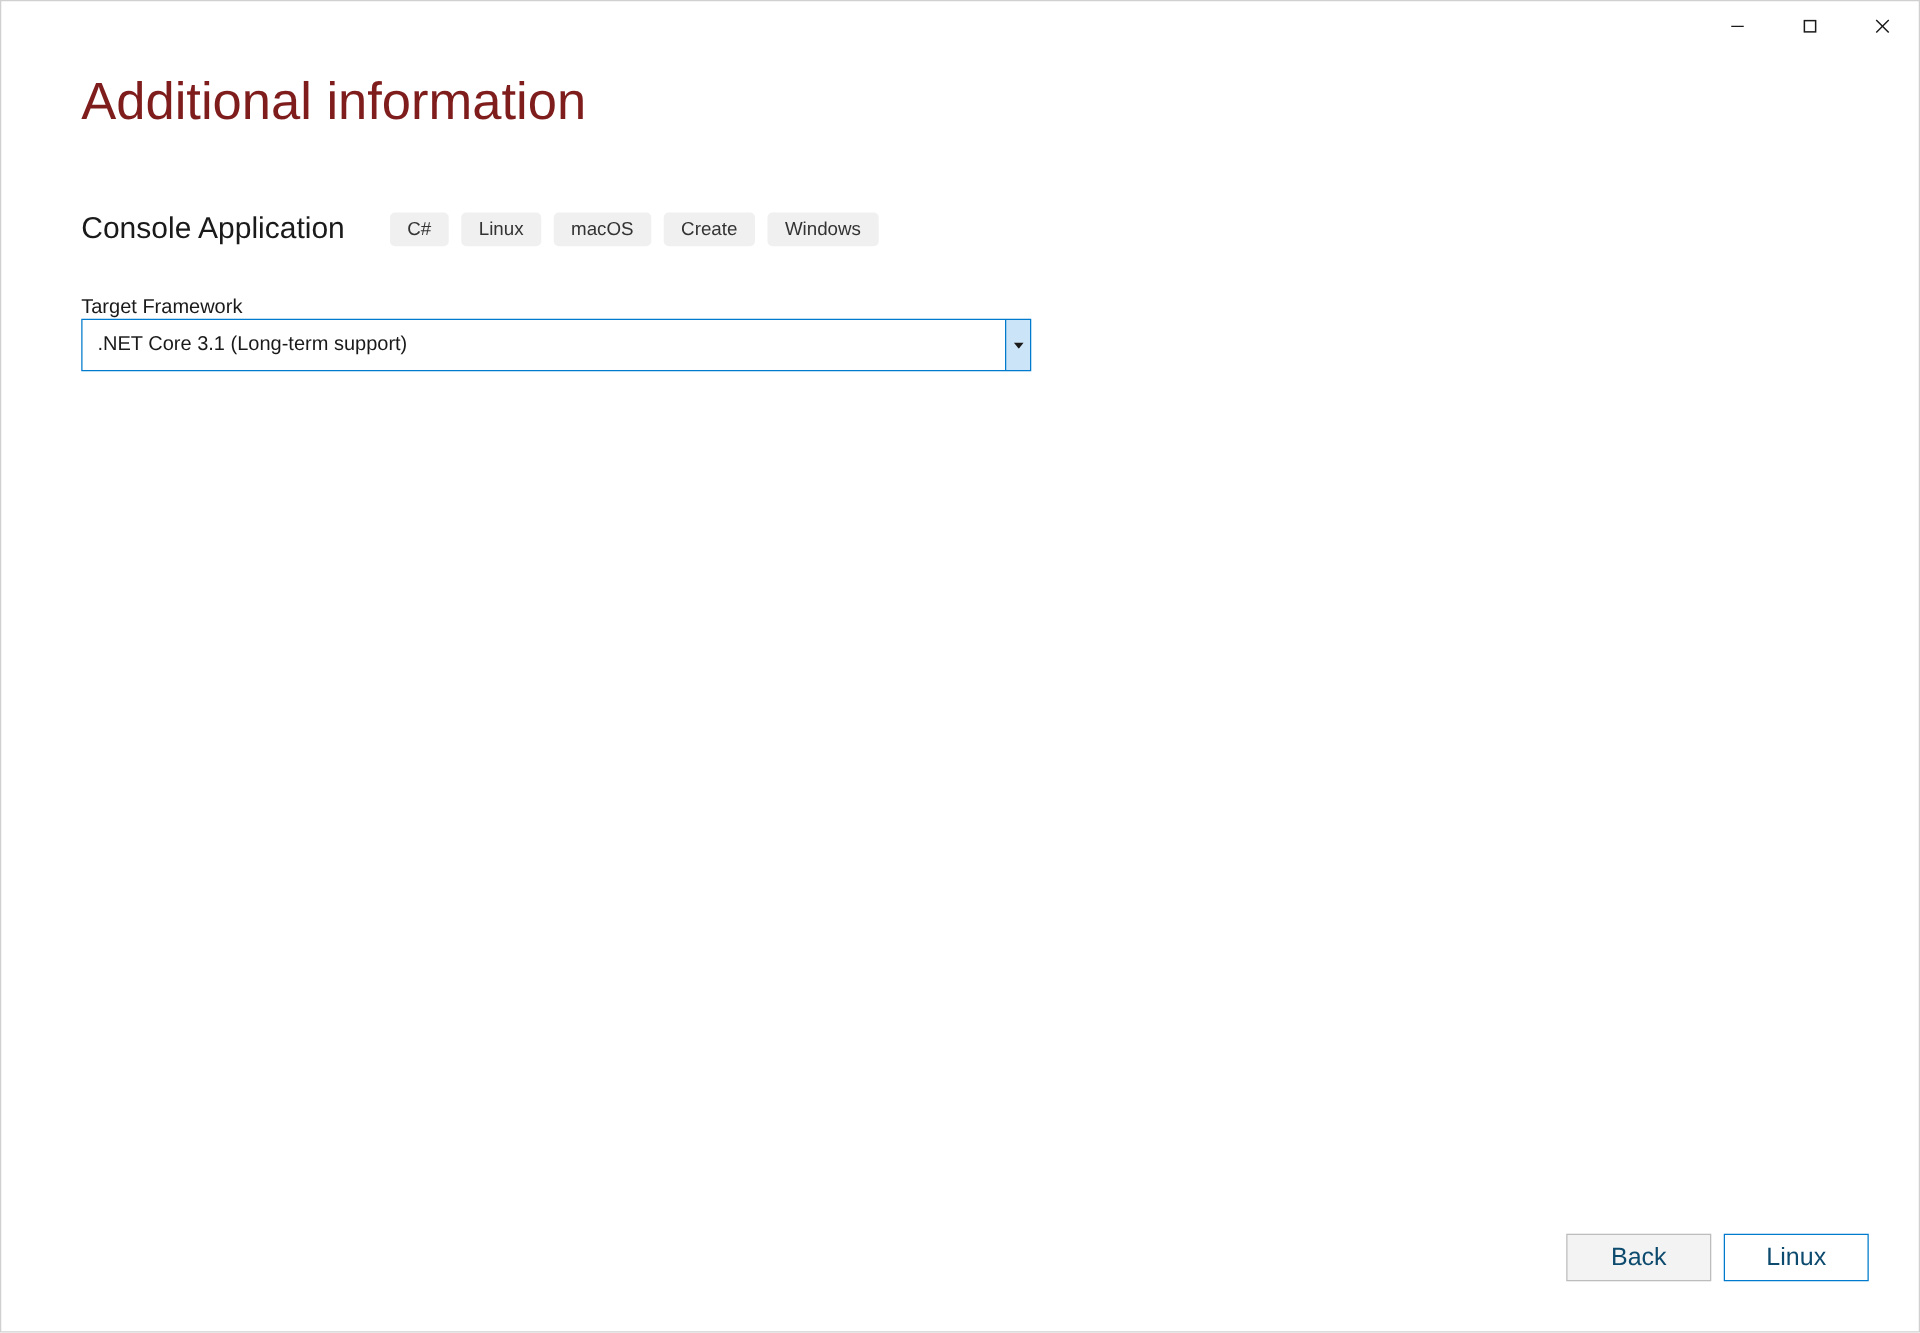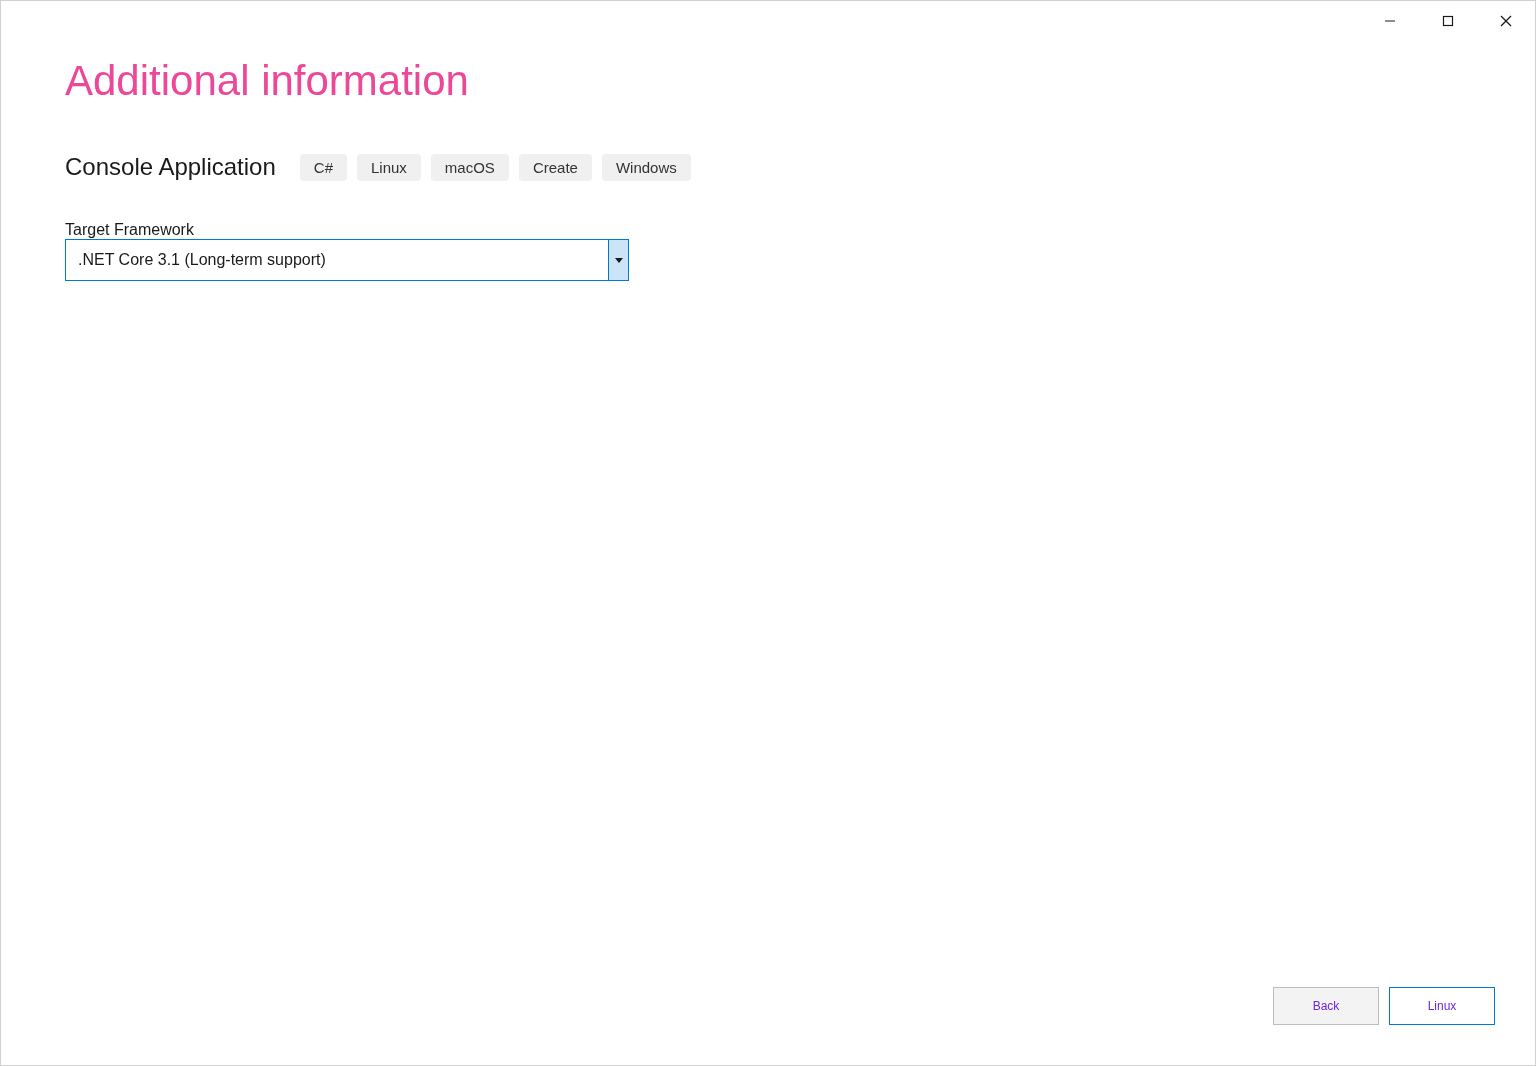--- a/index.html
+++ b/index.html
@@ -31,27 +31,27 @@
       align-items: center;
       justify-content: center;
       cursor: pointer;
     }
     .content {
       padding: 56px 64px 0 64px;
     }
     .page-title {
       font-size: 42px;
       font-weight: 400;
-      color: #ec4899;
-      margin-bottom: 48px;
+      color: #7f1d1d;
+      margin-bottom: 64px;
     }
     .project-row {
       display: flex;
       align-items: center;
-      gap: 24px;
+      gap: 36px;
       margin-bottom: 40px;
     }
     .project-name {
       font-size: 24px;
       font-weight: 400;
       color: #1a1a1a;
     }
     .tags {
       display: flex;
       gap: 10px;
@@ -61,21 +61,21 @@
       padding: 5px 14px;
       border-radius: 4px;
       font-size: 15px;
       color: #333;
     }
     .field-label {
       font-size: 16px;
       color: #1a1a1a;
     }
     .dropdown {
-      width: 564px;
+      width: 760px;
       height: 42px;
       border: 1px solid #007acc;
       display: flex;
       align-items: stretch;
       background: #fff;
     }
     .dropdown-text {
       flex: 1;
       display: flex;
       align-items: center;
@@ -92,24 +92,24 @@
       justify-content: center;
     }
     .footer {
       position: absolute;
       bottom: 40px;
       right: 40px;
       display: flex;
       gap: 10px;
     }
     .btn {
-      width: 106px;
+      width: 116px;
       height: 38px;
-      font-size: 12px;
-      color: #6d28d9;
+      font-size: 20px;
+      color: #0c4a6e;
       display: flex;
       align-items: center;
       justify-content: center;
       cursor: pointer;
       font-family: inherit;
     }
     .btn-back {
       background: #f3f3f3;
       border: 1px solid #bdbdbd;
     }

